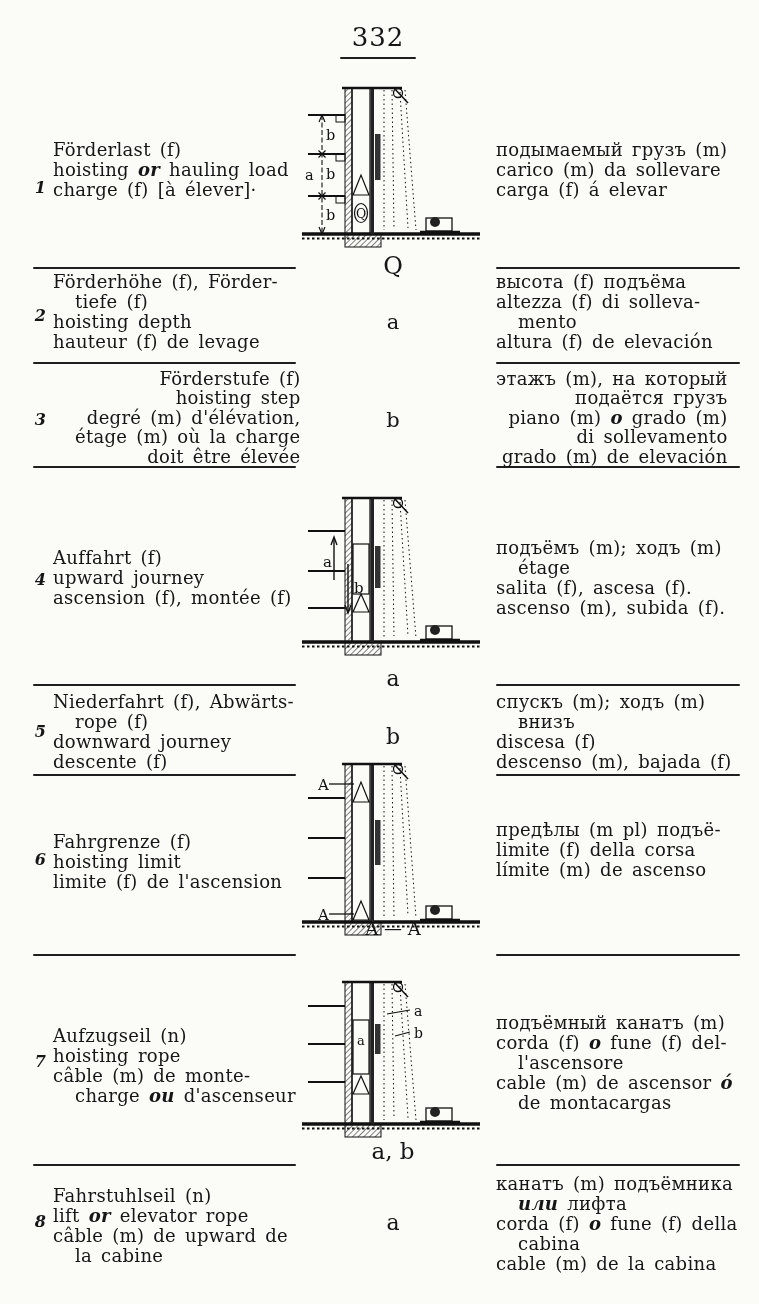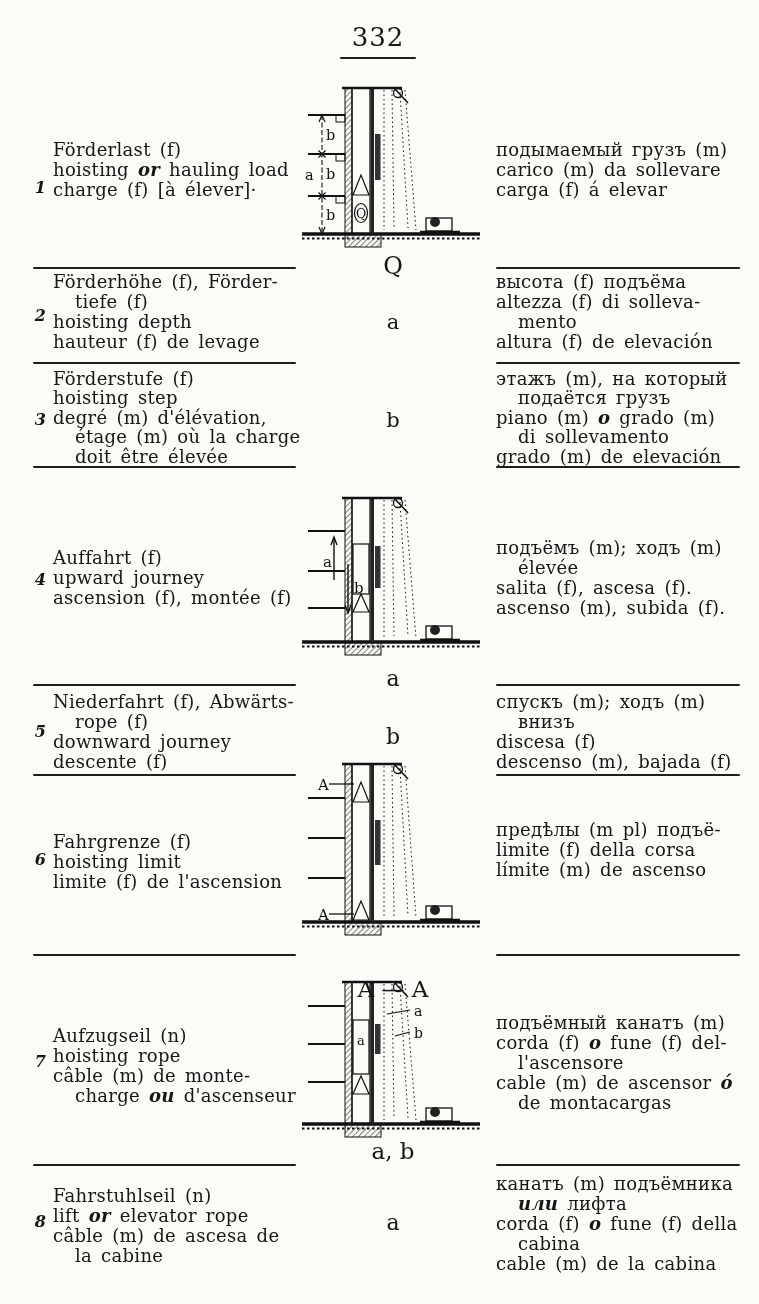--- a/index.html
+++ b/index.html
@@ -10,21 +10,21 @@
     font-family:"DejaVu Serif","Liberation Serif",serif;
     color:#161616;
     overflow:hidden;
   }
   .block { position:absolute; }
   .ln {
     font-size:18px; line-height:20px;
     letter-spacing:.3px; word-spacing:3px;
     white-space:nowrap;
   }
-  .tight .ln { line-height:19.4px; }
+  .tight .ln { line-height:19.4px;text-align:right; }
   .ind { padding-left:22px; }
   .num {
     position:absolute; font-style:italic; font-weight:700;
     font-size:16px; width:16px; text-align:right;
   }
   .rule { position:absolute; height:2px; background:#1e1e1e; border-radius:1px; }
   .cap  { position:absolute; left:300px; width:186px; text-align:center; }
   .pgnum {
     position:absolute; left:340px; top:22px; width:76px;
     text-align:center; font-size:26px; font-weight:400; letter-spacing:1px;
@@ -200,21 +200,21 @@
   <rect x="128" y="138" width="26" height="13" fill="none" stroke="#111" stroke-width="1.3"></rect>
   <circle cx="137" cy="142" r="5" fill="#222"></circle>
   <line x1="122" y1="152" x2="162" y2="152" stroke="#111" stroke-width="2.5"></line>
 </svg>
 
 <div class="cap" style="top:252px;font-size:24px">Q</div>
 <div class="cap" style="top:310px;font-size:21px">a</div>
 <div class="cap" style="top:408px;font-size:21px">b</div>
 <div class="cap" style="top:666px;font-size:22px">a</div>
 <div class="cap" style="top:724px;font-size:22px">b</div>
-<div class="cap" style="top:976px;font-size:23px">A — A</div>
+<div class="cap" style="top:918px;font-size:18px">A — A</div>
 <div class="cap" style="top:1138px;font-size:23px">a, b</div>
 <div class="cap" style="top:1210px;font-size:22px">a</div>
 
 <section>
   <div class="num" style="left:30px;top:178px">1</div>
   <div class="block" style="left:53px;top:140px">
     <div class="ln">Förderlast (f)</div>
     <div class="ln">hoisting <i>or</i> hauling load</div>
     <div class="ln">charge (f) [à élever]·</div>
   </div>
@@ -261,21 +261,21 @@
 
 <section>
   <div class="num" style="left:30px;top:570px">4</div>
   <div class="block" style="left:53px;top:548px">
     <div class="ln">Auffahrt (f)</div>
     <div class="ln">upward journey</div>
     <div class="ln">ascension (f), montée (f)</div>
   </div>
   <div class="block" style="left:496px;top:538px">
     <div class="ln">подъёмъ (m); ходъ (m)</div>
-    <div class="ln ind">élevée</div>
+    <div class="ln ind">étage</div>
     <div class="ln">salita (f), ascesa (f).</div>
     <div class="ln">ascenso (m), subida (f).</div>
   </div>
 </section>
 
 <section>
   <div class="num" style="left:30px;top:722px">5</div>
   <div class="block" style="left:53px;top:692px">
     <div class="ln">Niederfahrt (f), Abwärts-</div>
     <div class="ln ind">rope (f)</div>
@@ -319,21 +319,21 @@
     <div class="ln">cable (m) de ascensor <i>ó</i></div>
     <div class="ln ind">de montacargas</div>
   </div>
 </section>
 
 <section>
   <div class="num" style="left:30px;top:1212px">8</div>
   <div class="block" style="left:53px;top:1186px">
     <div class="ln">Fahrstuhlseil (n)</div>
     <div class="ln">lift <i>or</i> elevator rope</div>
-    <div class="ln">câble (m) de ascesa de</div>
+    <div class="ln">câble (m) de upward de</div>
     <div class="ln ind">la cabine</div>
   </div>
   <div class="block" style="left:496px;top:1174px">
     <div class="ln">канатъ (m) подъёмника</div>
     <div class="ln ind"><i>или</i> лифта</div>
     <div class="ln">corda (f) <i>o</i> fune (f) della</div>
     <div class="ln ind">cabina</div>
     <div class="ln">cable (m) de la cabina</div>
   </div>
 </section>

